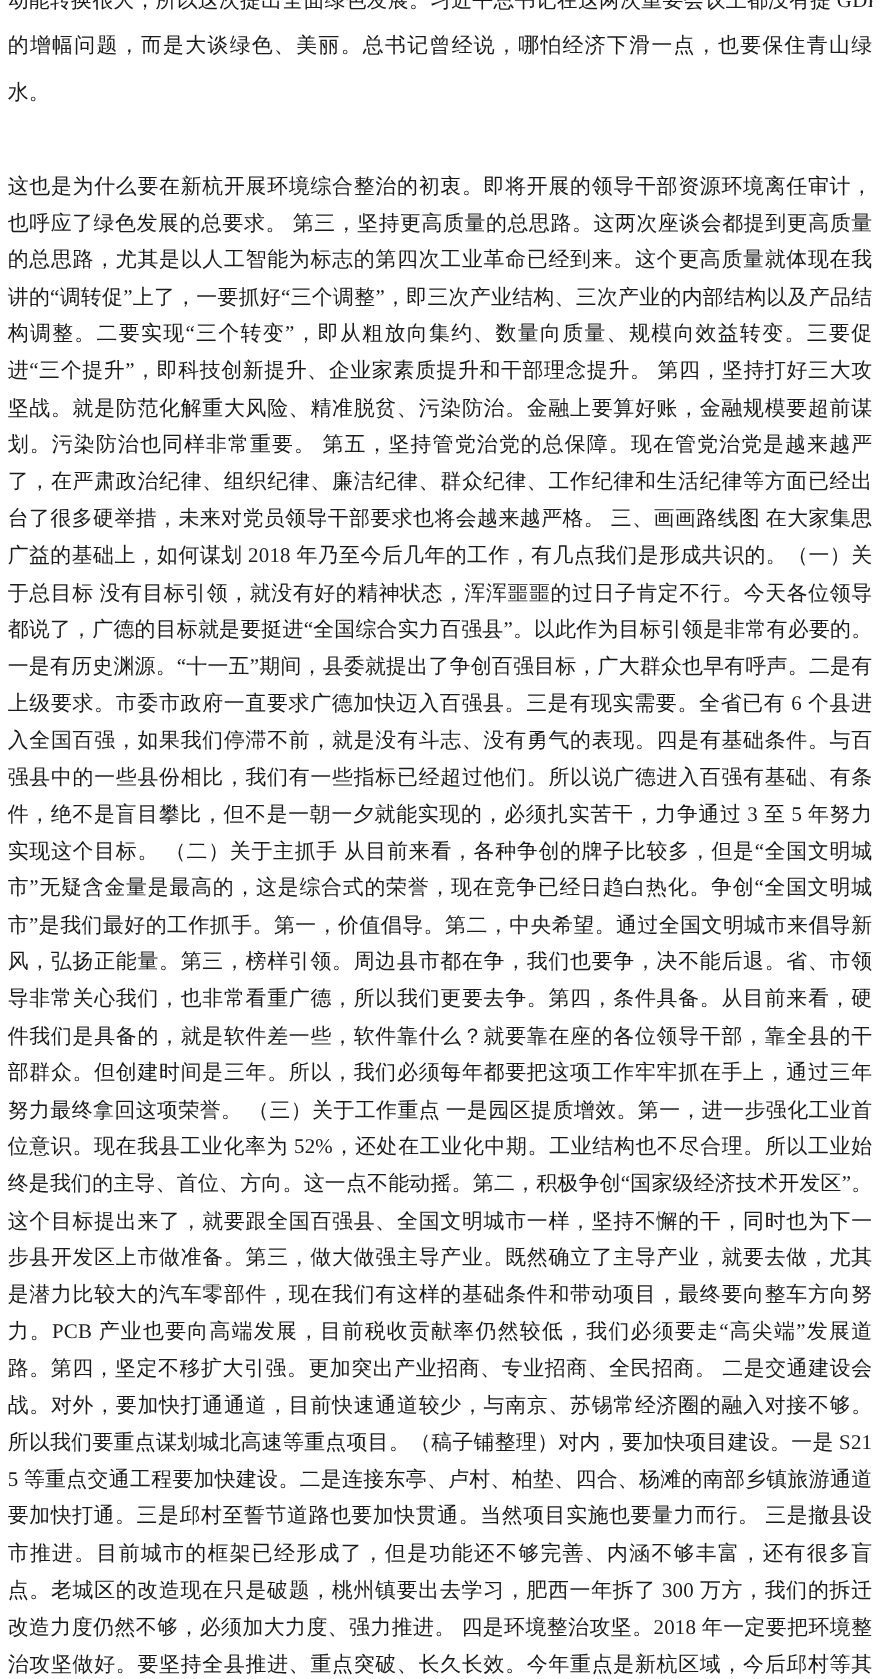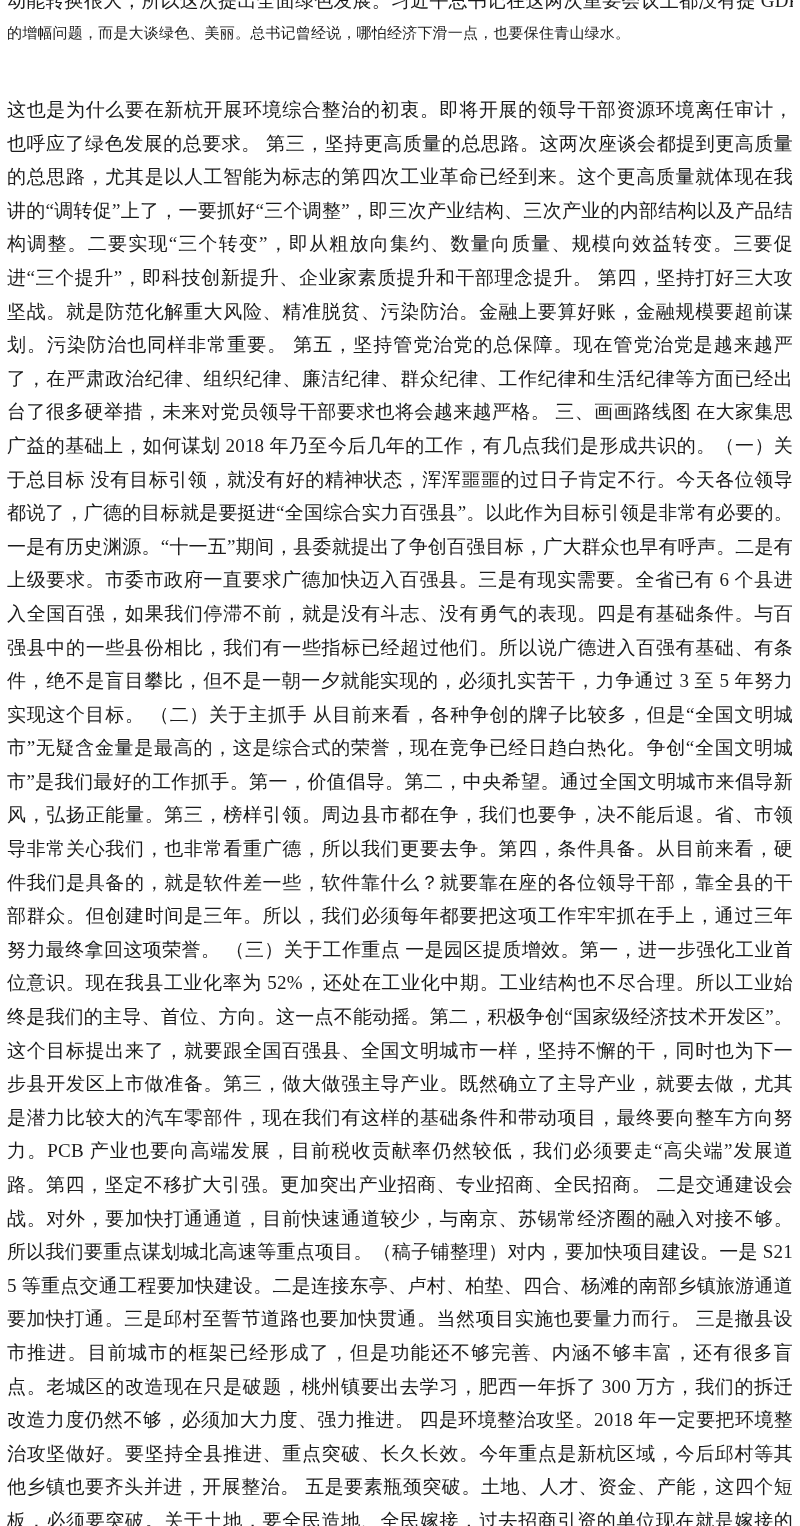--- a/index.html
+++ b/index.html
@@ -32,22 +32,22 @@
     left: 0;
     right: 0;
     top: -10px;
     font-size: 19px;
     line-height: 22px;
     letter-spacing: 0.2px;
     white-space: nowrap;
   }
   .continuation-line {
     margin-top: 5px;
-    font-size: 15px;
-    line-height: 26px;
+    font-size: 19px;
+    line-height: 43px;
     letter-spacing: 0.2px;
     text-align: justify;
     text-justify: inter-ideograph;
   }
   .body-paragraph {
     margin-top: 47px;
     font-size: 19px;
     line-height: 33.6px;
     letter-spacing: 0.2px;
     text-align: justify;

